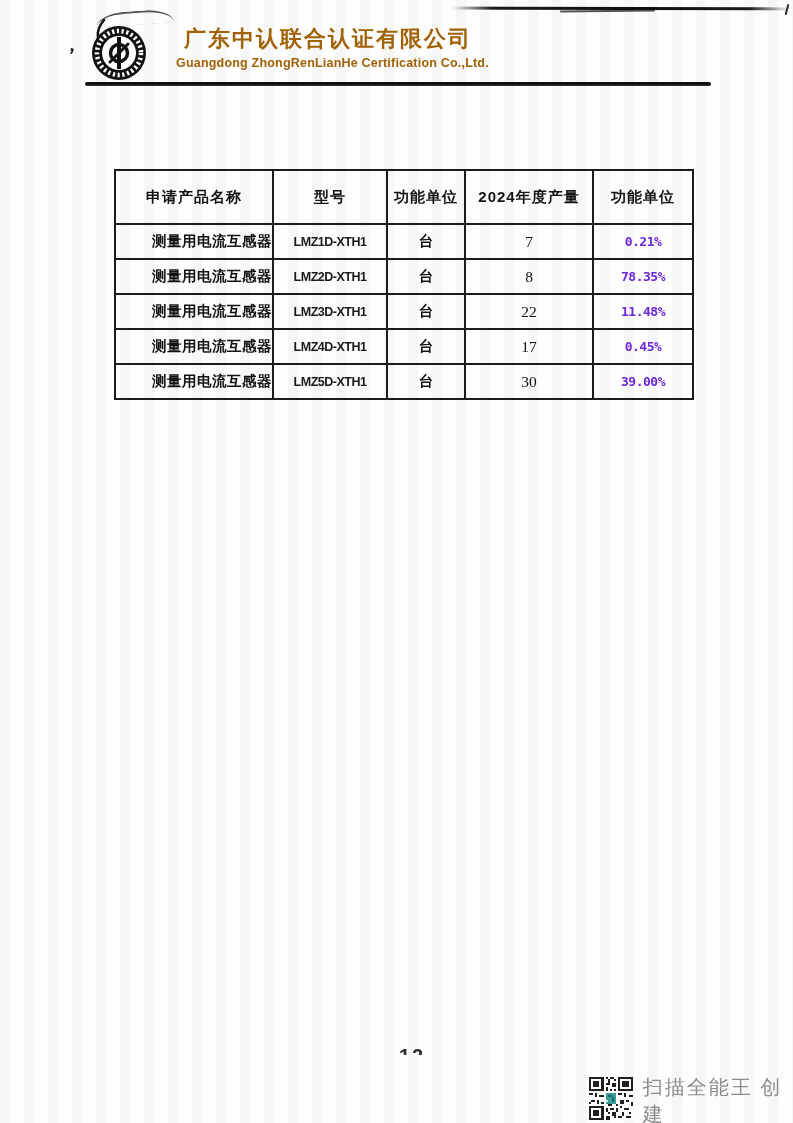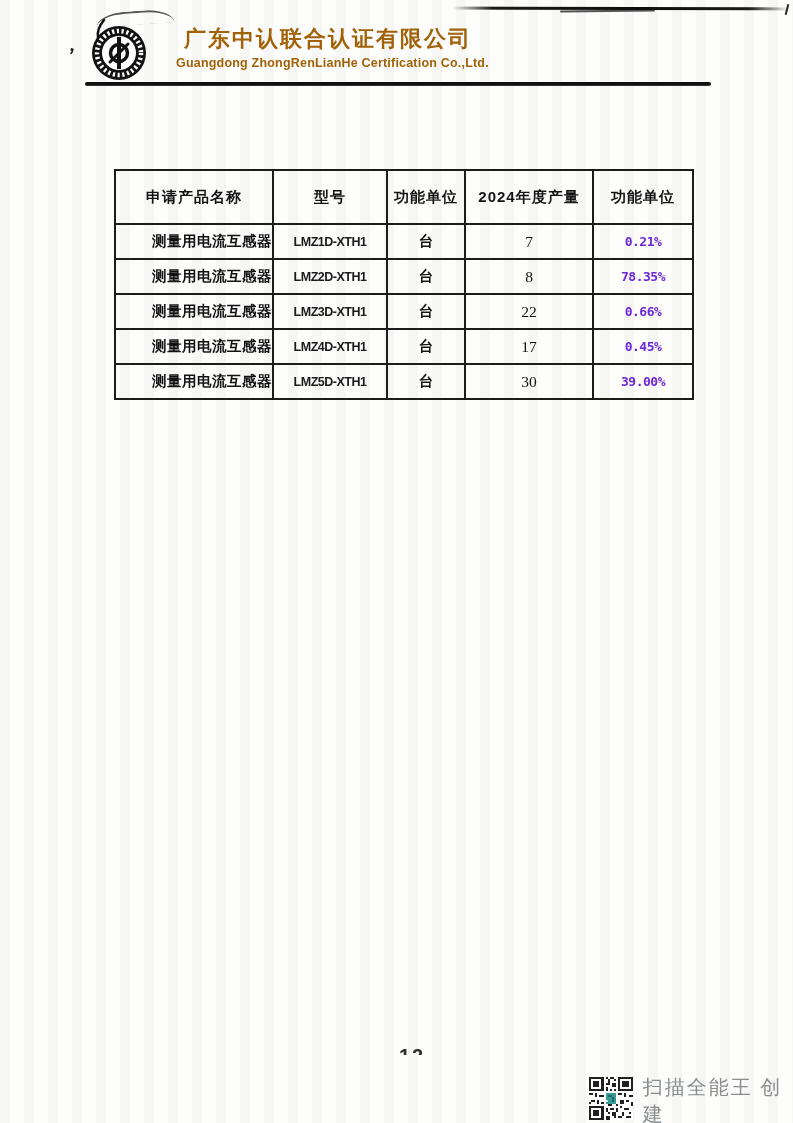--- a/index.html
+++ b/index.html
@@ -220,21 +220,21 @@
         <td class="cell-model">LMZ2D-XTH1</td>
         <td class="cell-unit">台</td>
         <td class="cell-qty">8</td>
         <td class="cell-pct">78.35%</td>
       </tr>
       <tr>
         <td class="cell-product">测量用电流互感器</td>
         <td class="cell-model">LMZ3D-XTH1</td>
         <td class="cell-unit">台</td>
         <td class="cell-qty">22</td>
-        <td class="cell-pct">0.66%</td>
+        <td class="cell-pct">11.48%</td>
       </tr>
       <tr>
         <td class="cell-product">测量用电流互感器</td>
         <td class="cell-model">LMZ4D-XTH1</td>
         <td class="cell-unit">台</td>
         <td class="cell-qty">17</td>
         <td class="cell-pct">0.45%</td>
       </tr>
       <tr>
         <td class="cell-product">测量用电流互感器</td>

